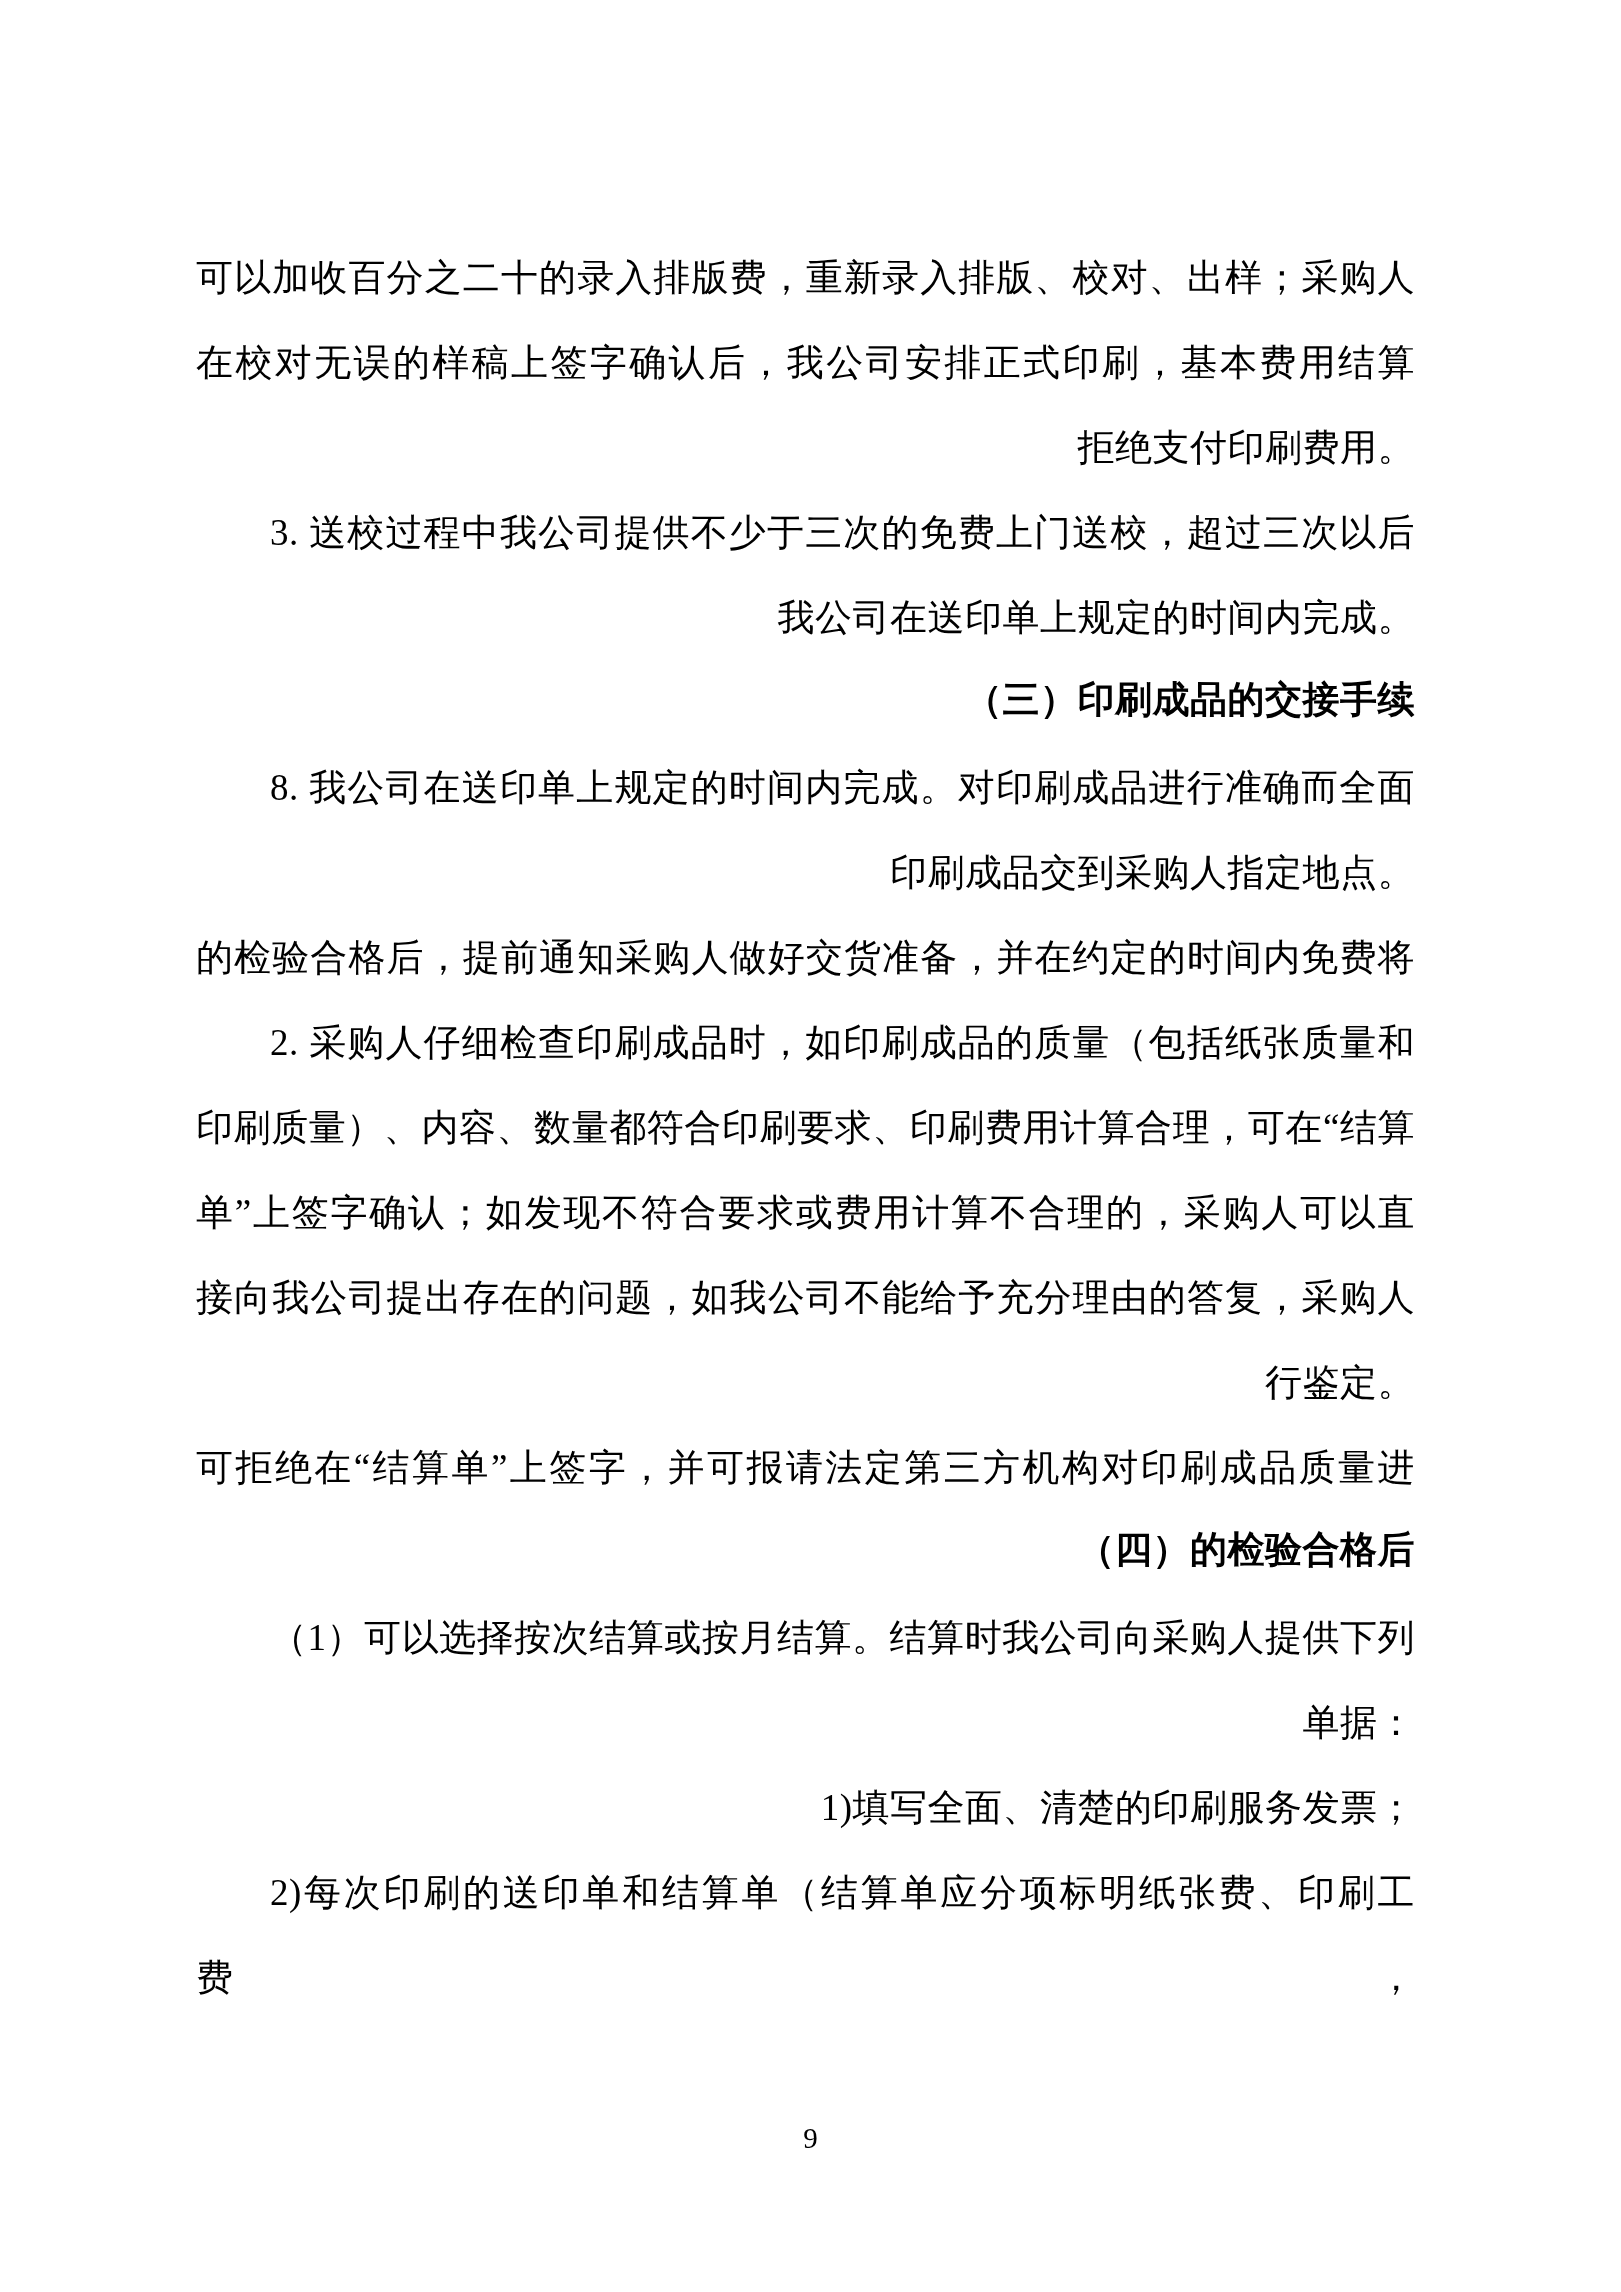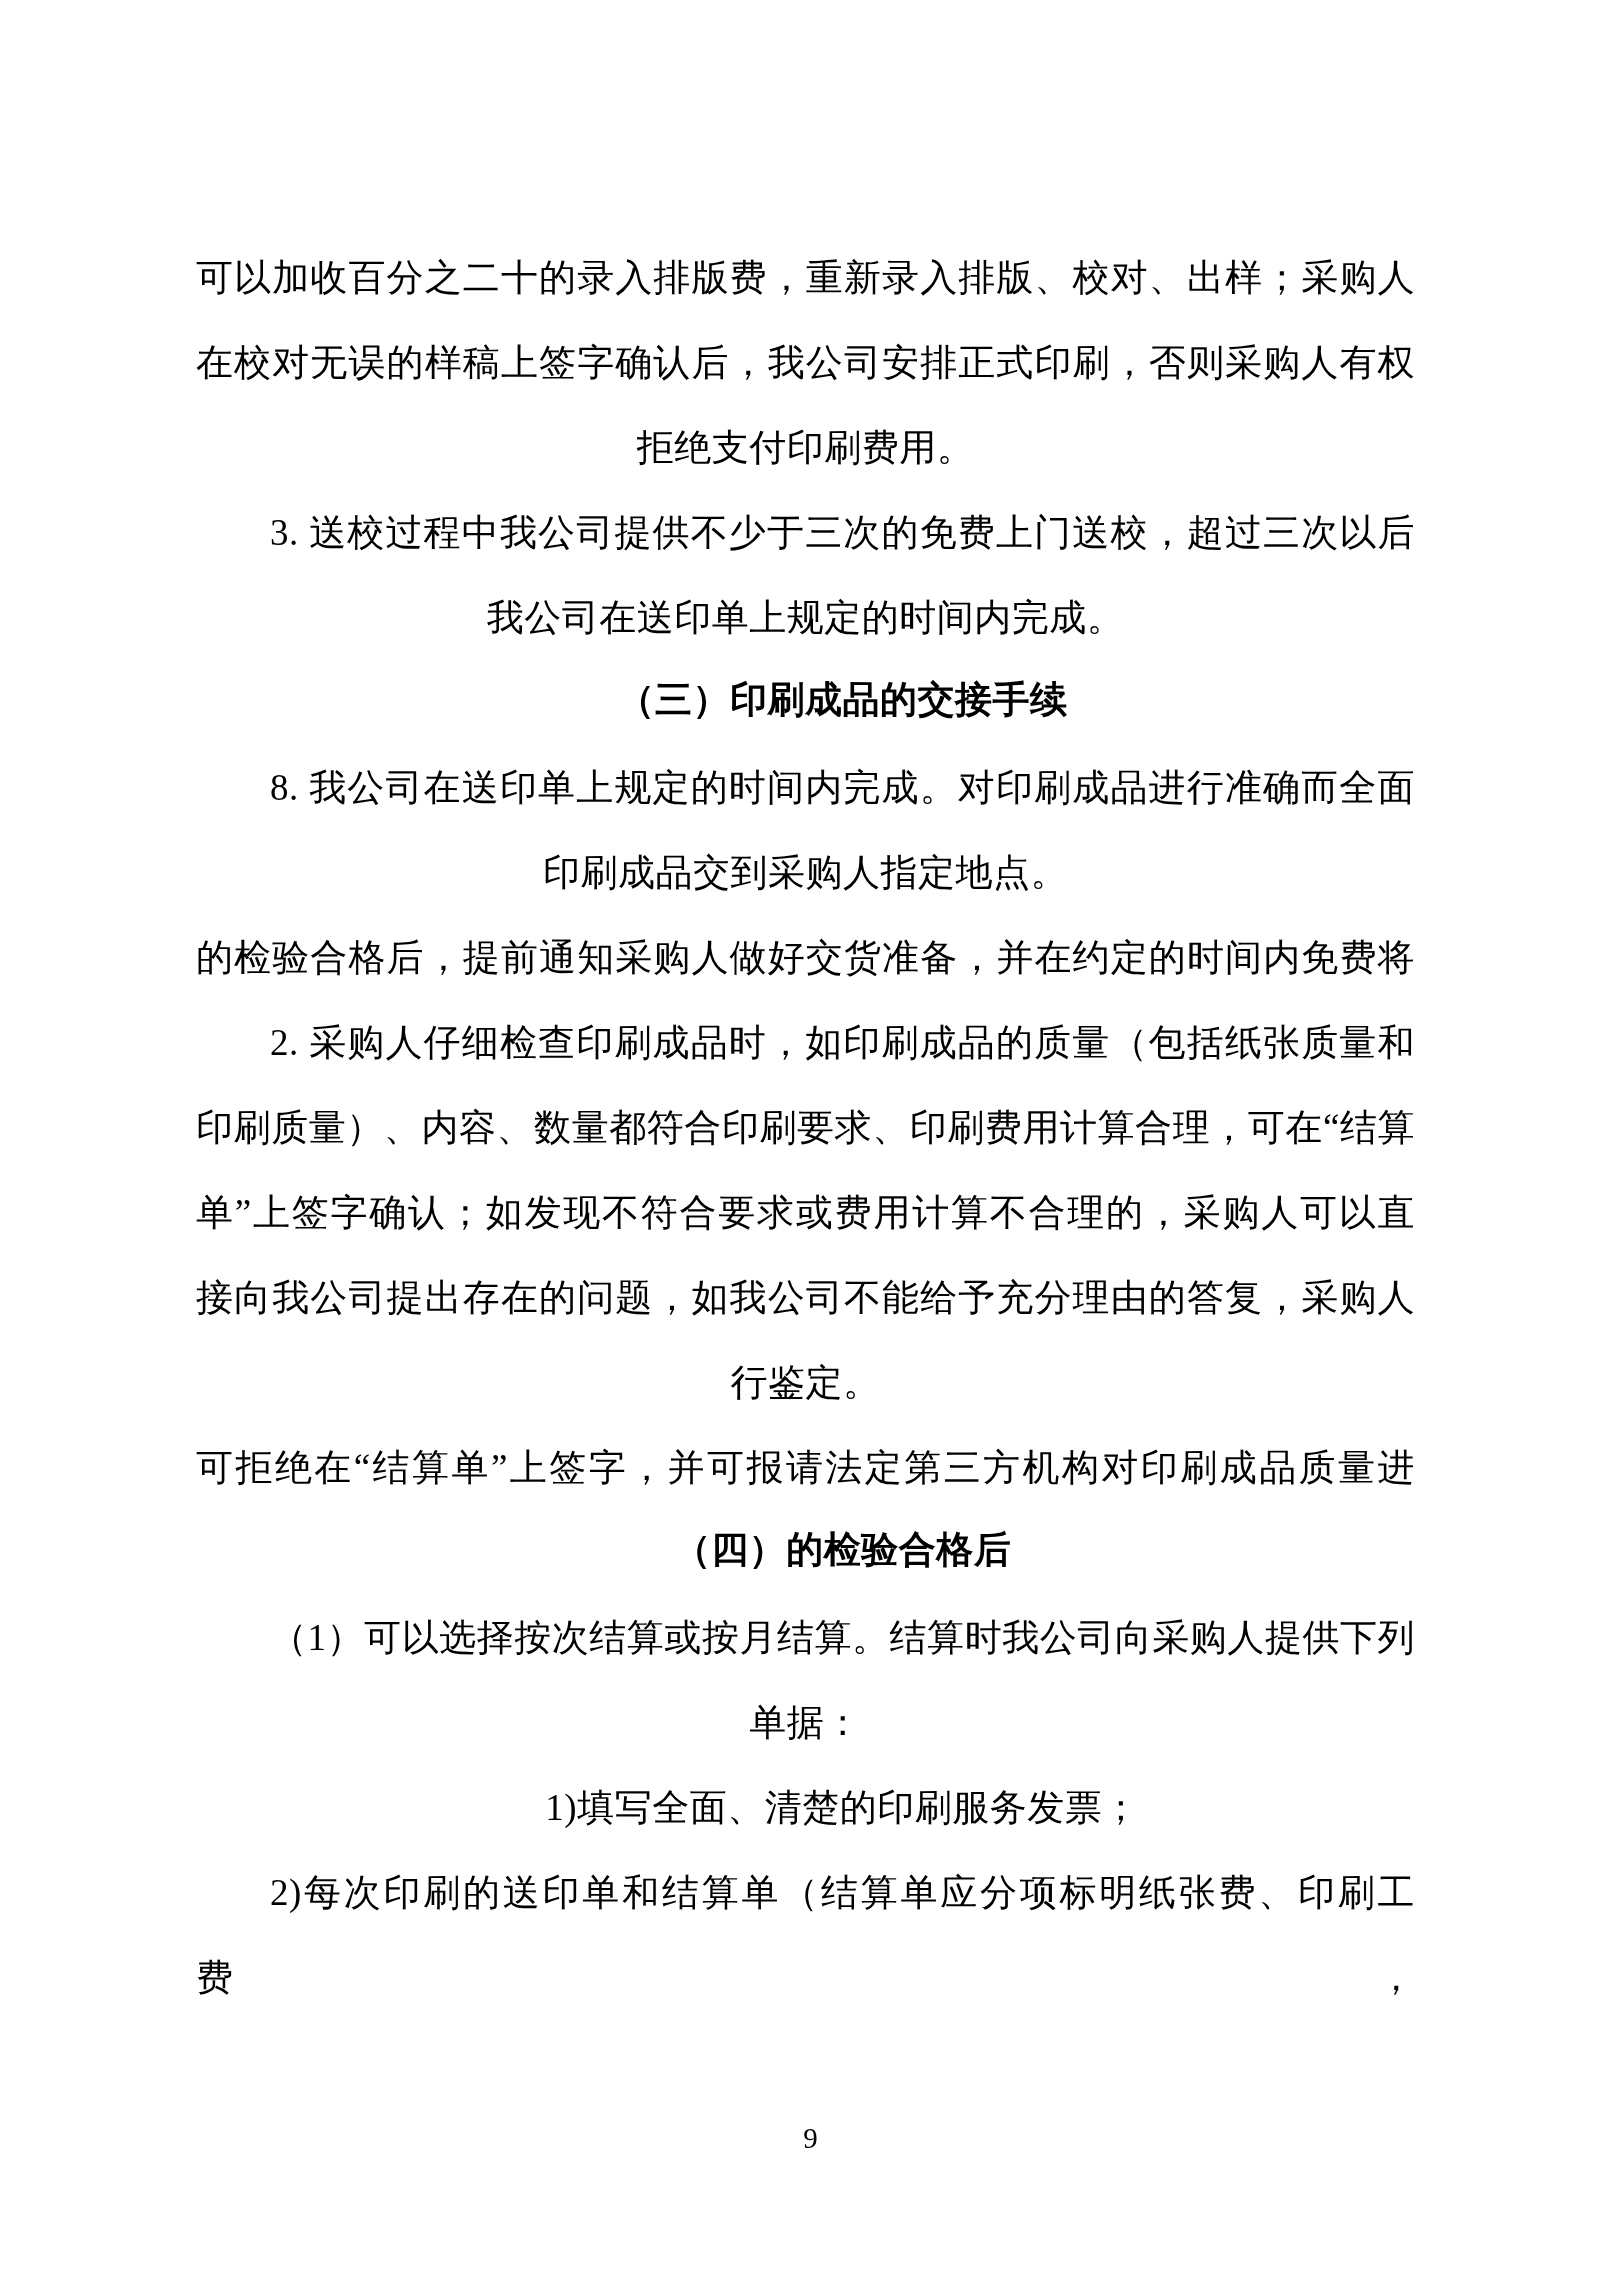--- a/index.html
+++ b/index.html
@@ -20,21 +20,21 @@
   .doc-body {
     position: absolute;
     left: 196px;
     top: 235px;
     width: 1219px;
   }
   .line {
     font-size: 37px;
     line-height: 85px;
     height: 85px;
-    text-align: center;
+    text-align: right;
     letter-spacing: 0.5px;
   }
   .line.indent {
     text-indent: 74px;
   }
   .line.fill {
     text-align: justify;
     text-align-last: justify;
   }
   .line.heading {
@@ -53,21 +53,21 @@
     font-family: "Liberation Serif", "DejaVu Serif", serif;
     color: #000000;
   }
 </style>
 </head>
 <body>
 
 <div class="page">
   <div class="doc-body" id="doc-body">
       <div class="line fill">可以加收百分之二十的录入排版费，重新录入排版、校对、出样；采购人</div>
-      <div class="line fill">在校对无误的样稿上签字确认后，我公司安排正式印刷，否则采购人有权</div>
+      <div class="line fill">在校对无误的样稿上签字确认后，我公司安排正式印刷，基本费用结算</div>
       <div class="line">拒绝支付印刷费用。</div>
       <div class="line indent fill">3. 送校过程中我公司提供不少于三次的免费上门送校，超过三次以后</div>
       <div class="line">我公司在送印单上规定的时间内完成。</div>
       <div class="line indent heading">（三）印刷成品的交接手续</div>
       <div class="line indent fill">8. 我公司在送印单上规定的时间内完成。对印刷成品进行准确而全面</div>
       <div class="line">印刷成品交到采购人指定地点。</div>
       <div class="line fill">的检验合格后，提前通知采购人做好交货准备，并在约定的时间内免费将</div>
       <div class="line indent fill">2. 采购人仔细检查印刷成品时，如印刷成品的质量（包括纸张质量和</div>
       <div class="line fill">印刷质量）、内容、数量都符合印刷要求、印刷费用计算合理，可在“结算</div>
       <div class="line fill">单”上签字确认；如发现不符合要求或费用计算不合理的，采购人可以直</div>

